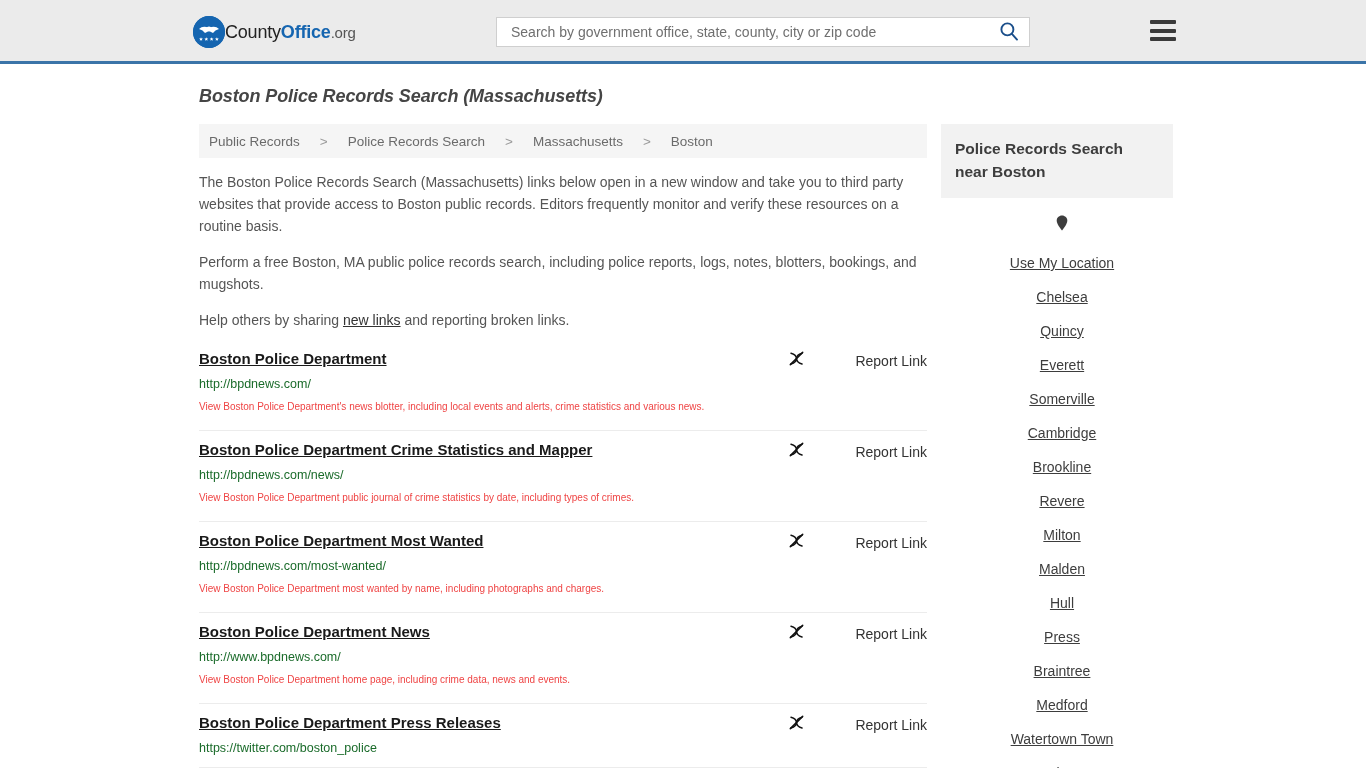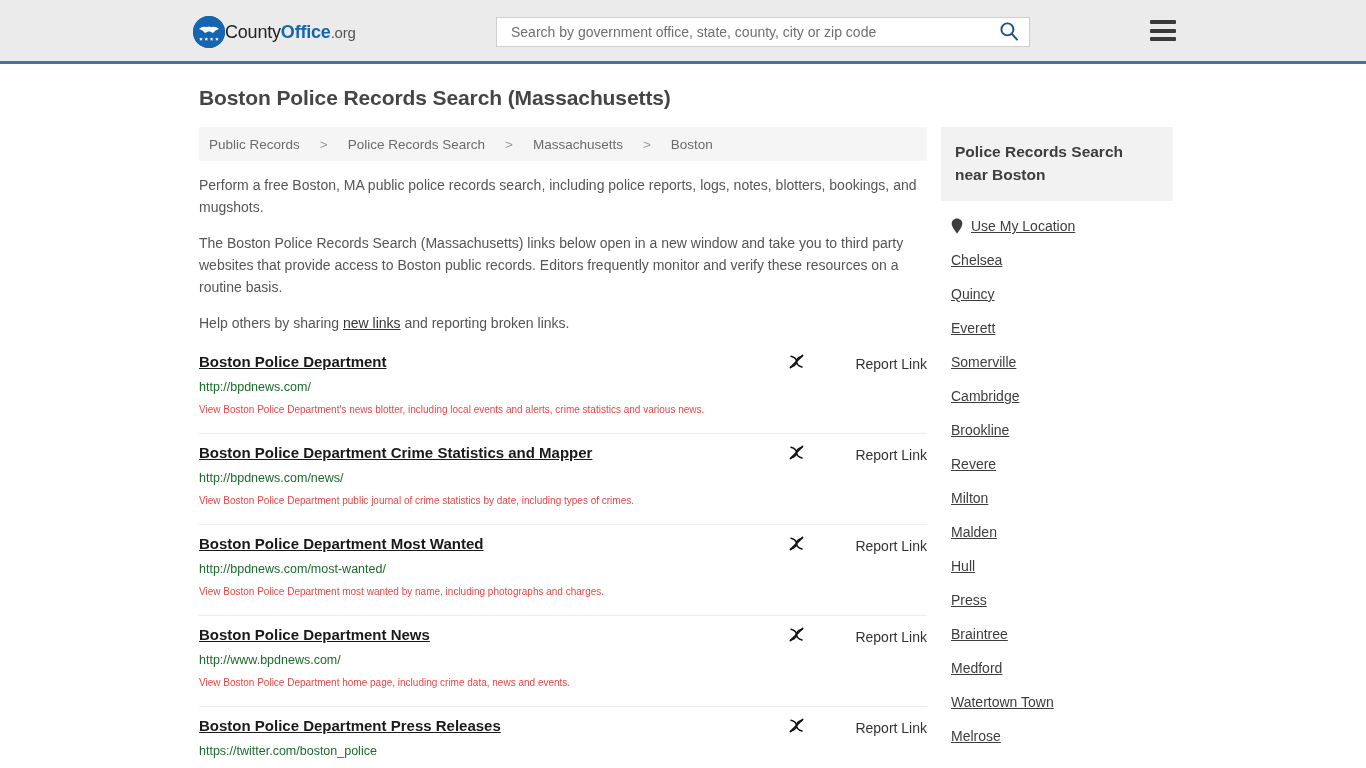--- a/index.html
+++ b/index.html
@@ -88,25 +88,26 @@
     position: relative;
     width: 1366px;
   }
   .container {
     width: 980px;
     margin: 0 auto;
     position: relative;
     padding-top: 22px;
   }
   .page-title {
-    font-size: 21px;
+    font-size: 18px;
     font-weight: bold;
     color: #454545;
     margin: 0 0 17px 6px;
     letter-spacing: -0.1px;
+    font-style: italic;
   }
 
   .columns { display: flex; align-items: flex-start; gap: 14px; }
   .main-col { width: 728px; flex: none; margin-left: 6px; }
   .side-col { width: 232px; flex: none; }
 
   
   .breadcrumb {
     background: #f5f5f5;
     height: 34px;
@@ -194,23 +195,24 @@
     padding: 13px 14px 15px 14px;
     font-size: 15.5px;
     font-weight: bold;
     color: #3d3d3d;
     line-height: 23px;
   }
   .side-list { margin-top: 8px; }
   .side-item {
     display: flex;
     align-items: center;
-    gap: 8px;
+    gap: 24px;
     padding: 9px 0 9px 10px;
     font-size: 14px;
+    flex-direction: column;
   }
   .side-item a {
     color: #3d3d3d;
     text-decoration: underline;
     cursor: pointer;
   }
   .pin-icon { flex: none; display: flex; align-items: center; }
 </style>
 </head>
 <body>
@@ -265,22 +267,22 @@
           <a>Public Records</a>
           <span class="sep">&gt;</span>
           <a>Police Records Search</a>
           <span class="sep">&gt;</span>
           <a>Massachusetts</a>
           <span class="sep">&gt;</span>
           <a>Boston</a>
         </div>
 
         <div class="intro">
+          <p>The Boston Police Records Search (Massachusetts) links below open in a new window and take you to third party websites that provide access to Boston public records. Editors frequently monitor and verify these resources on a routine basis.</p>
           <p>Perform a free Boston, MA public police records search, including police reports, logs, notes, blotters, bookings, and mugshots.</p>
-          <p>The Boston Police Records Search (Massachusetts) links below open in a new window and take you to third party websites that provide access to Boston public records. Editors frequently monitor and verify these resources on a routine basis.</p>
           <p><span>Help others by sharing </span><a>new links</a><span> and reporting broken links.</span></p>
         </div>
 
         <div class="results">
 
           <div class="result">
             <div class="result-head">
               <a class="result-title">Boston Police Department</a>
               <div class="report-link">
                 <span>

